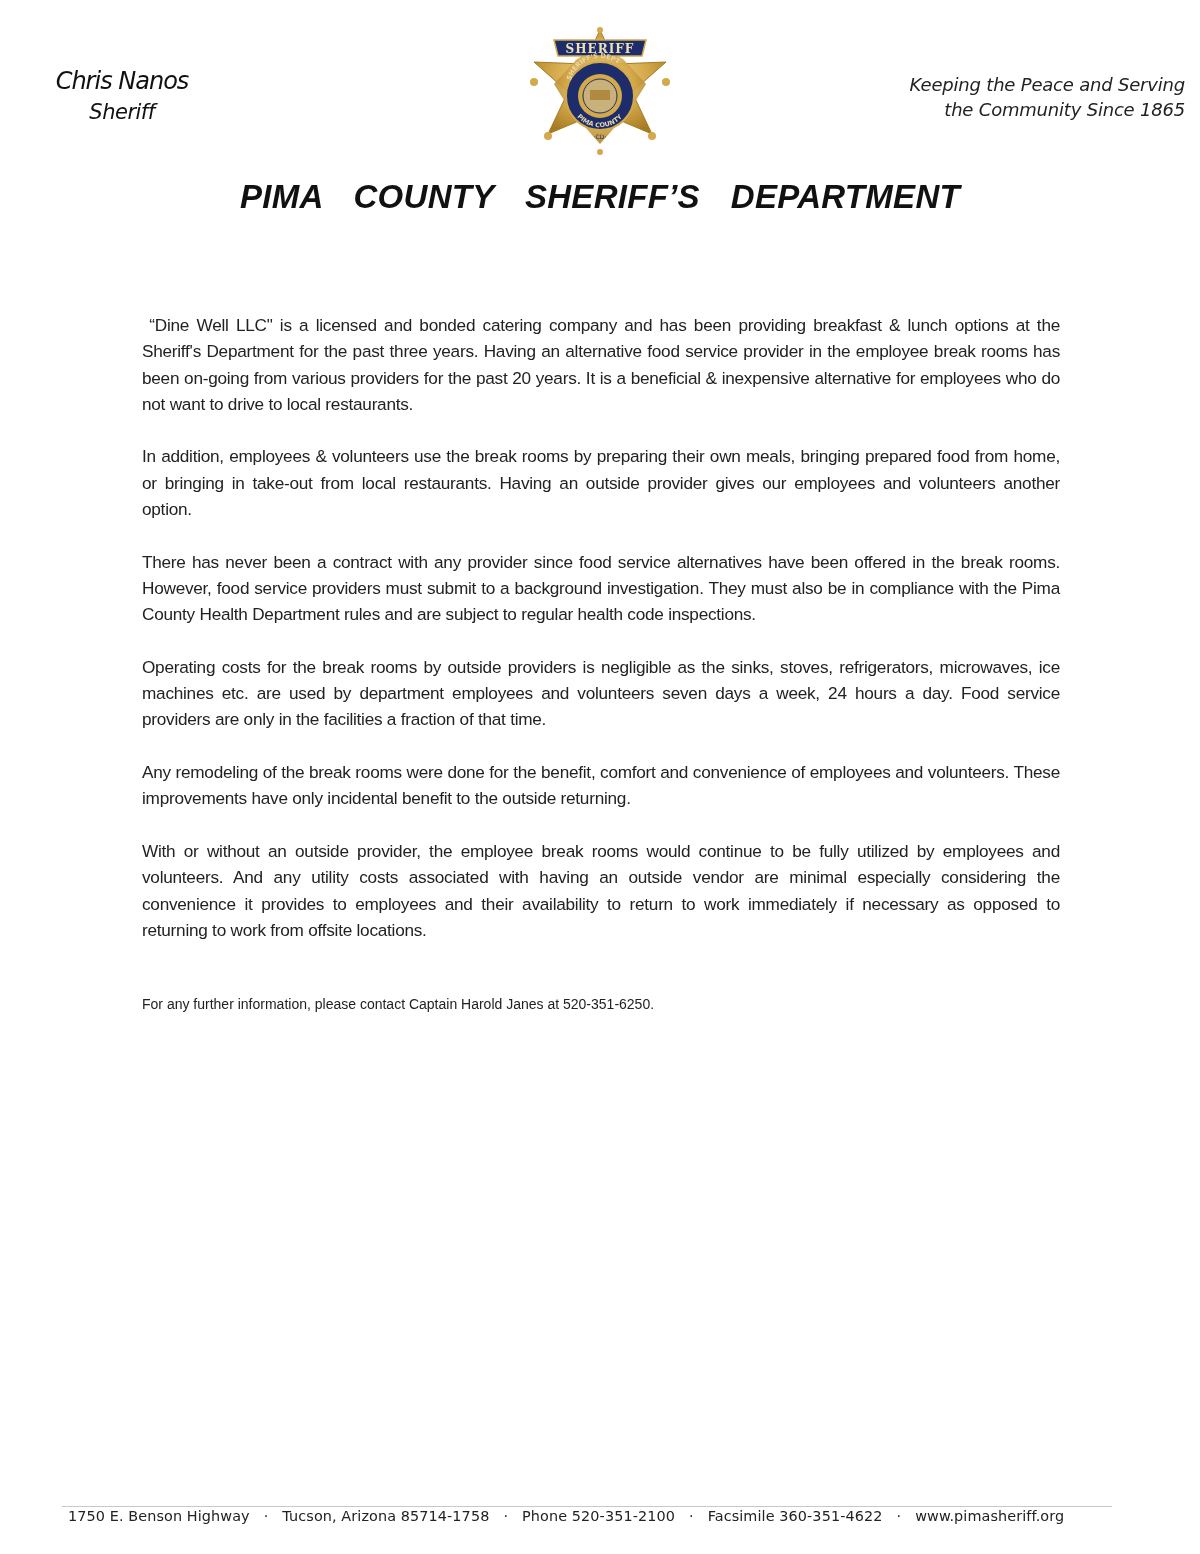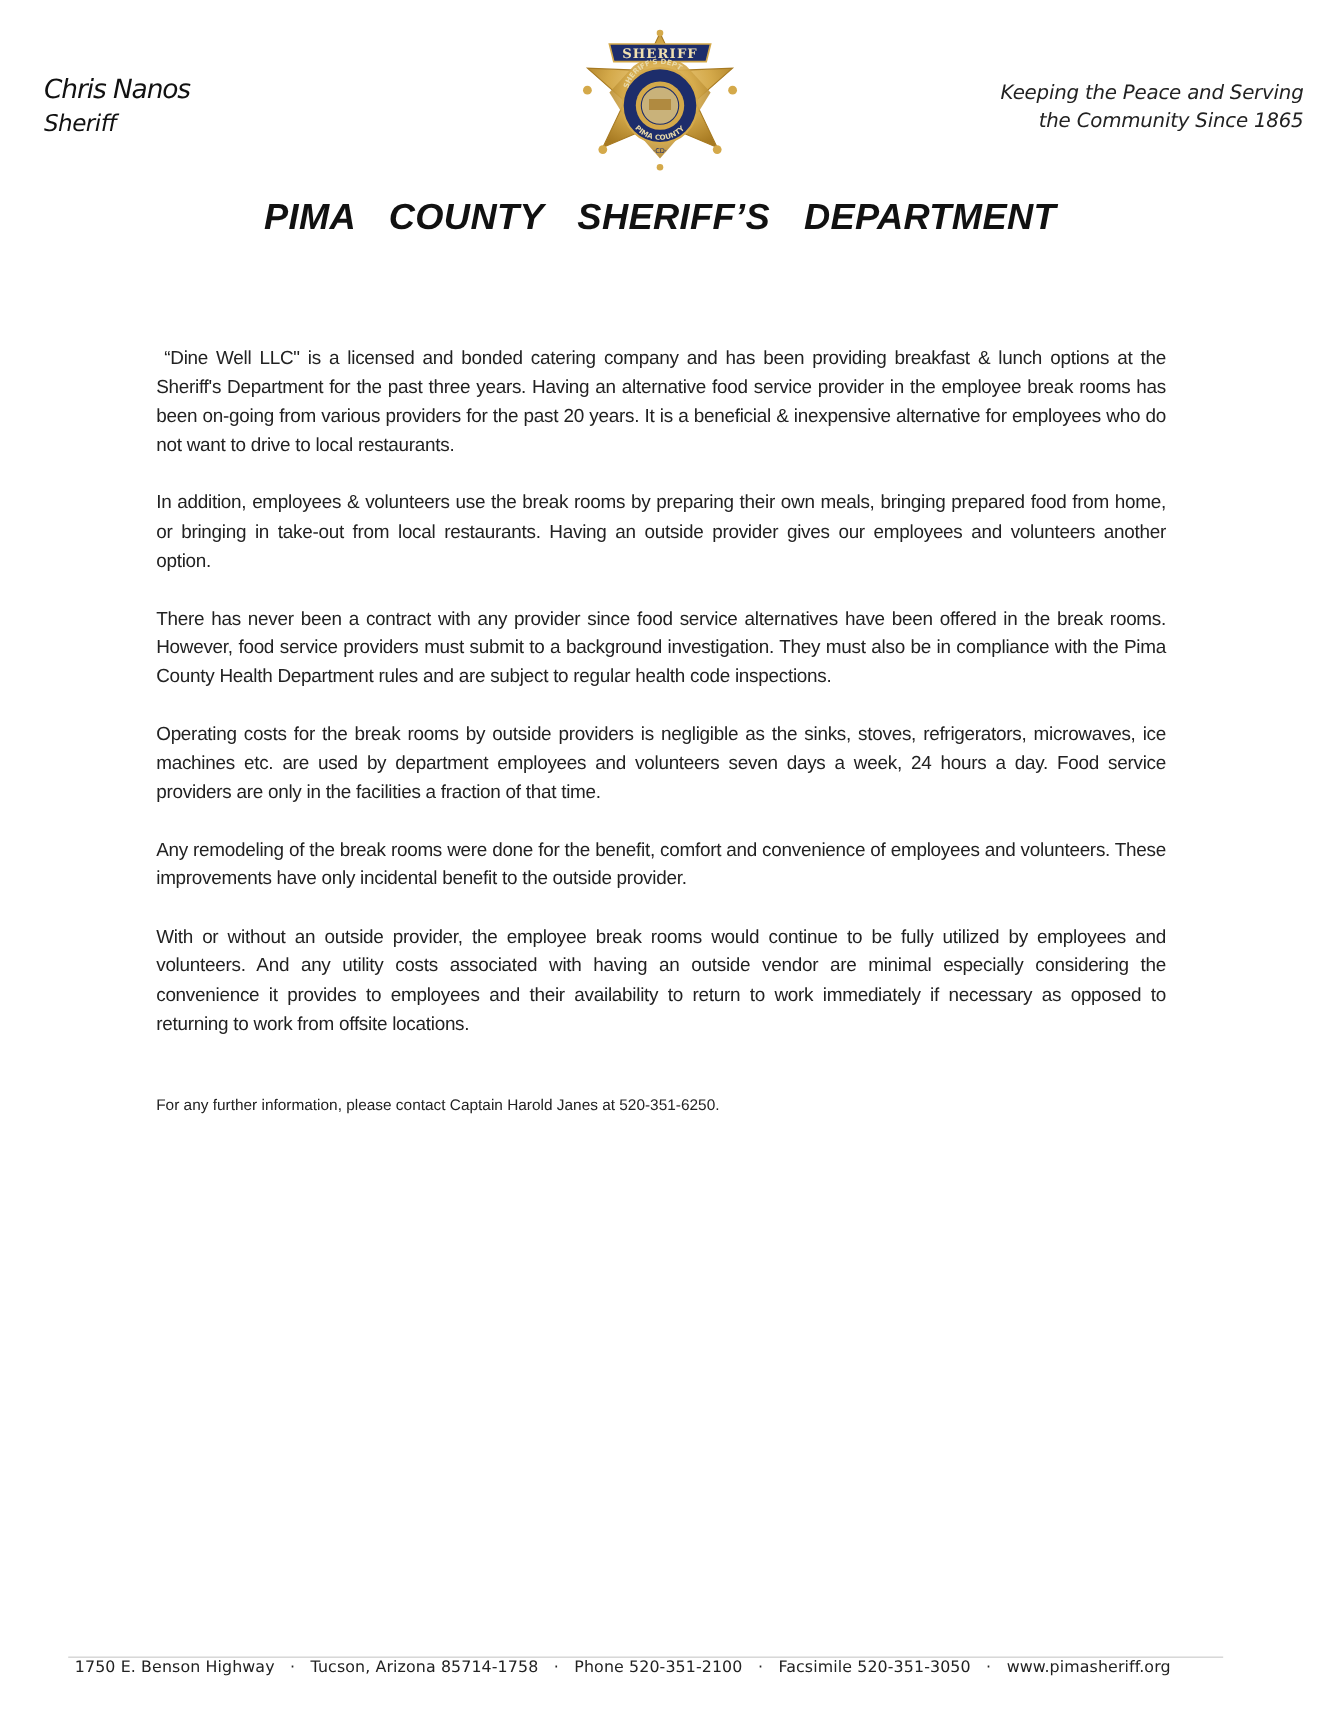--- a/index.html
+++ b/index.html
@@ -1,17 +1,17 @@
 <!DOCTYPE html>
 <html><head>
 <meta charset="utf-8">
 <style>
   html, body { margin: 0; padding: 0; background: #ffffff; }
   body { width: 1200px; height: 1554px; position: relative; overflow: hidden; color: #1a1a1a; }
-  .sheriff-name { position: absolute; left: 40px; top: 64px; width: 164px; text-align: left;
+  .sheriff-name { position: absolute; left: 40px; top: 64px; width: 164px; text-align: center;
     font-family: "DejaVu Sans", sans-serif; font-style: italic; color: #111; }
   .sheriff-name .n { font-size: 24px; letter-spacing: -1px; line-height: 34px; }
   .sheriff-name .t { font-size: 21px; letter-spacing: -0.5px; line-height: 28px; }
   .motto { position: absolute; left: 880px; top: 72px; width: 305px; text-align: right;
     font-family: "DejaVu Sans", sans-serif; font-style: italic; font-size: 18px; line-height: 25px; color: #222; letter-spacing: -0.2px; }
   .badge { position: absolute; left: 520px; top: 26px; width: 160px; height: 130px; }
   .dept-title { position: absolute; left: 0; right: 0; top: 178px; text-align: center;
     font-family: "Liberation Sans", sans-serif; font-weight: bold; font-style: italic; font-size: 33px; color: #111; word-spacing: 6px; letter-spacing: 0.3px; }
   .body-text { position: absolute; left: 142px; width: 918px; top: 312px;
     font-family: "Liberation Sans", sans-serif; font-size: 17.2px; line-height: 26.3px; color: #222; }
@@ -73,22 +73,22 @@
   <div>the Community Since 1865</div>
 </div>
 
 <div class="dept-title" style="white-space: pre;">PIMA  COUNTY  SHERIFF’S  DEPARTMENT</div>
 
 <div class="body-text">
   <p style="white-space: pre-wrap;"> “Dine Well LLC" is a licensed and bonded catering company and has been providing breakfast &amp; lunch options at the Sheriff's Department for the past three years. Having an alternative food service provider in the employee break rooms has been on-going from various providers for the past 20 years. It is a beneficial &amp; inexpensive alternative for employees who do not want to drive to local restaurants.</p>
   <p>In addition, employees &amp; volunteers use the break rooms by preparing their own meals, bringing prepared food from home, or bringing in take-out from local restaurants. Having an outside provider gives our employees and volunteers another option.</p>
   <p>There has never been a contract with any provider since food service alternatives have been offered in the break rooms. However, food service providers must submit to a background investigation. They must also be in compliance with the Pima County Health Department rules and are subject to regular health code inspections.</p>
   <p>Operating costs for the break rooms by outside providers is negligible as the sinks, stoves, refrigerators, microwaves, ice machines etc. are used by department employees and volunteers seven days a week, 24 hours a day. Food service providers are only in the facilities a fraction of that time.</p>
-  <p>Any remodeling of the break rooms were done for the benefit, comfort and convenience of employees and volunteers. These improvements have only incidental benefit to the outside provider.</p>
+  <p>Any remodeling of the break rooms were done for the benefit, comfort and convenience of employees and volunteers. These improvements have only incidental benefit to the outside returning.</p>
   <p>With or without an outside provider, the employee break rooms would continue to be fully utilized by employees and volunteers. And any utility costs associated with having an outside vendor are minimal especially considering the convenience it provides to employees and their availability to return to work immediately if necessary as opposed to returning to work from offsite locations.</p>
 </div>
 
 <div class="contact">For any further information, please contact Captain Harold Janes at 520-351-6250.</div>
 
 <div class="footer-rule"></div>
 <div class="footer">
-  <span>1750 E. Benson Highway</span><span class="sep">·</span><span>Tucson, Arizona 85714-1758</span><span class="sep">·</span><span>Phone 520-351-2100</span><span class="sep">·</span><span>Facsimile 520-351-3050</span><span class="sep">·</span><span>www.pimasheriff.org</span>
+  <span>1750 E. Benson Highway</span><span class="sep">·</span><span>Tucson, Arizona 85714-1758</span><span class="sep">·</span><span>Phone 520-351-2100</span><span class="sep">·</span><span>Facsimile 360-351-4622</span><span class="sep">·</span><span>www.pimasheriff.org</span>
 </div>
 
 </body></html>

